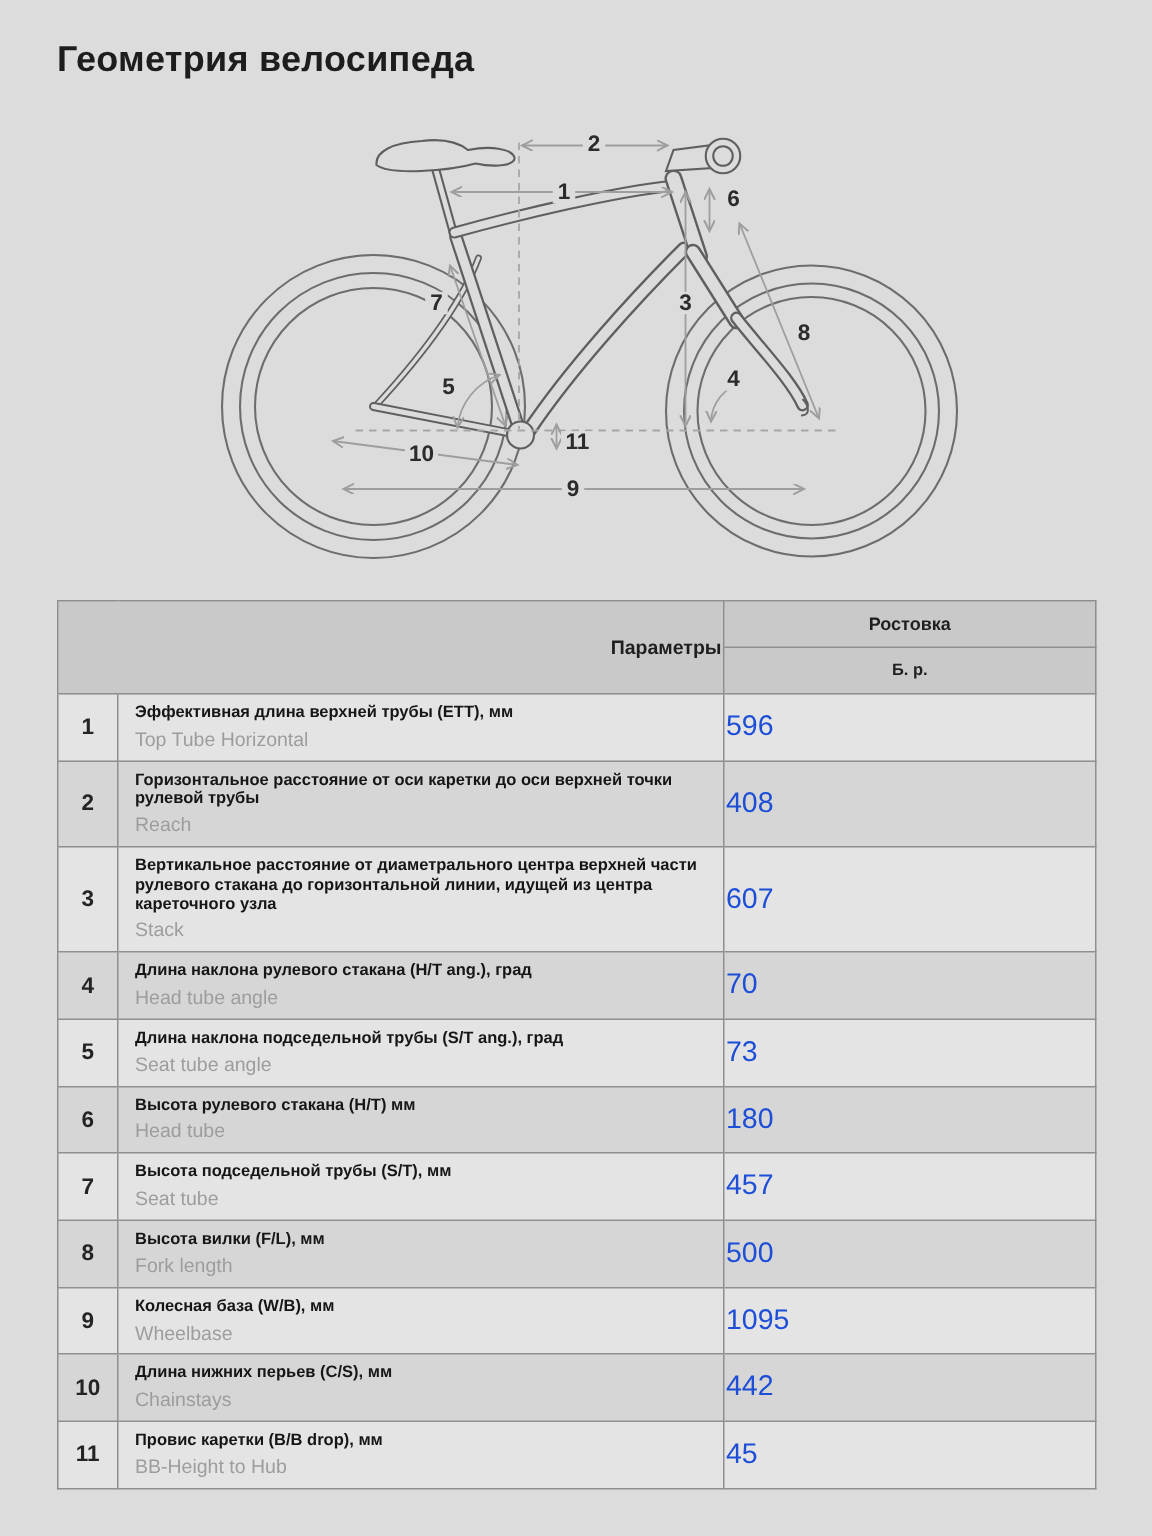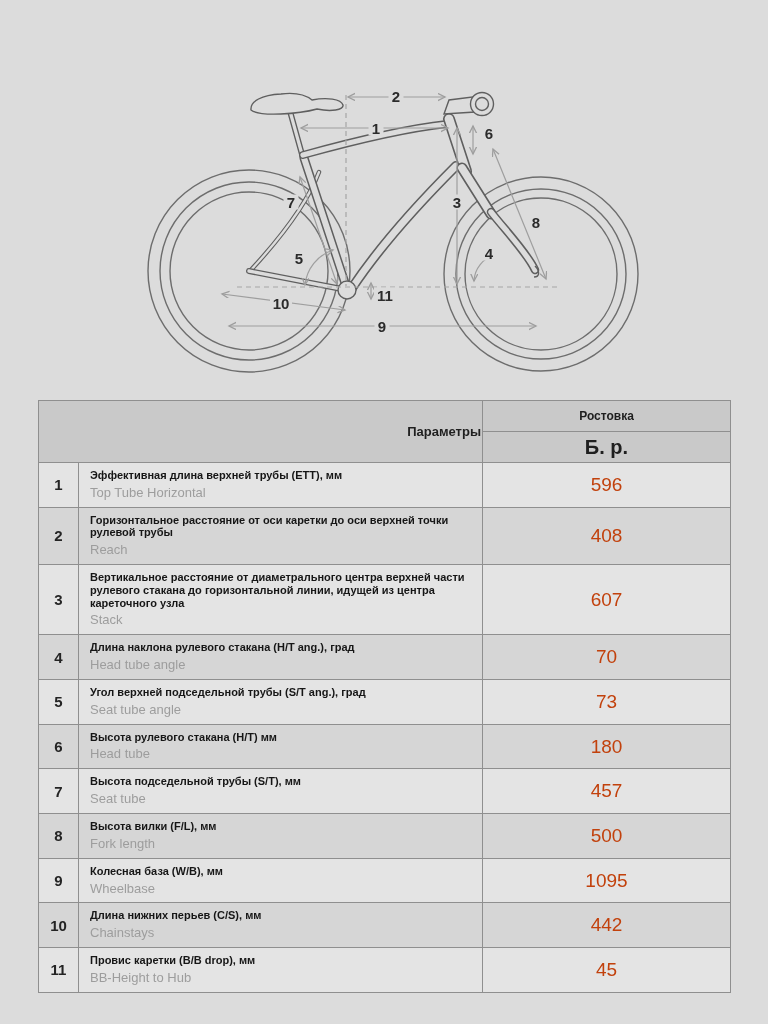--- a/index.html
+++ b/index.html
@@ -38,34 +38,35 @@
   }
 
   table.geo {
     position:absolute; left:38px; top:400px; width:692px;
     border-collapse:collapse; table-layout:fixed;
   }
   .geo th, .geo td { border:1px solid #8f8f8f; }
   .geo thead th { background:#c9c9c9; color:#1f1f1f; font-weight:700; }
   .h-params { font-size:13px;text-align:right; }
   .h-size { font-size:12px; height:28px; }
-  .h-size-val { font-size:20px; height:28px; }
+  .h-size-val { font-size:11px; height:28px; }
   .geo tbody tr:nth-child(odd)  { background:#e4e4e4; }
   .geo tbody tr:nth-child(even) { background:#d6d6d6; }
   td.num { text-align:center; font-weight:700; font-size:15px; color:#242424; }
   td.desc { padding:6px 10px 6px 11px; vertical-align:middle; }
   td.desc .ru { font-size:11px; font-weight:700; color:#161616; line-height:1.16; }
   td.desc .en { font-size:13px; font-weight:400; color:#9d9d9d; line-height:1.15; margin-top:4px; }
-  td.val { text-align:center; font-size:19px; font-weight:400; color:#c2410c; }
+  td.val { font-size:19px; font-weight:400; color:#1d4ed8; }
 </style>
 </head>
 <body>
 
 <div class="page">
 
+  <h1 class="title">Геометрия велосипеда</h1>
 
   <svg class="diagram" viewBox="0 0 768 395" xmlns="http://www.w3.org/2000/svg">
     <defs>
       <marker id="ah" markerWidth="9" markerHeight="9" refX="6" refY="3" orient="auto-start-reverse">
         <path d="M0,0 L6,3 L0,6" fill="none" stroke="#9e9e9e" stroke-width="1.1"></path>
       </marker>
     </defs>
 
     <g class="wheel">
       <circle cx="249" cy="271" r="101"></circle>
@@ -224,21 +225,21 @@
       <td class="num">4</td>
       <td class="desc">
         <div class="ru">Длина наклона рулевого стакана (H/T ang.), град</div>
         <div class="en">Head tube angle</div>
       </td>
       <td class="val">70</td>
     </tr>
         <tr>
       <td class="num">5</td>
       <td class="desc">
-        <div class="ru">Угол верхней подседельной трубы (S/T ang.), град</div>
+        <div class="ru">Длина наклона подседельной трубы (S/T ang.), град</div>
         <div class="en">Seat tube angle</div>
       </td>
       <td class="val">73</td>
     </tr>
         <tr>
       <td class="num">6</td>
       <td class="desc">
         <div class="ru">Высота рулевого стакана (H/T) мм</div>
         <div class="en">Head tube</div>
       </td>

